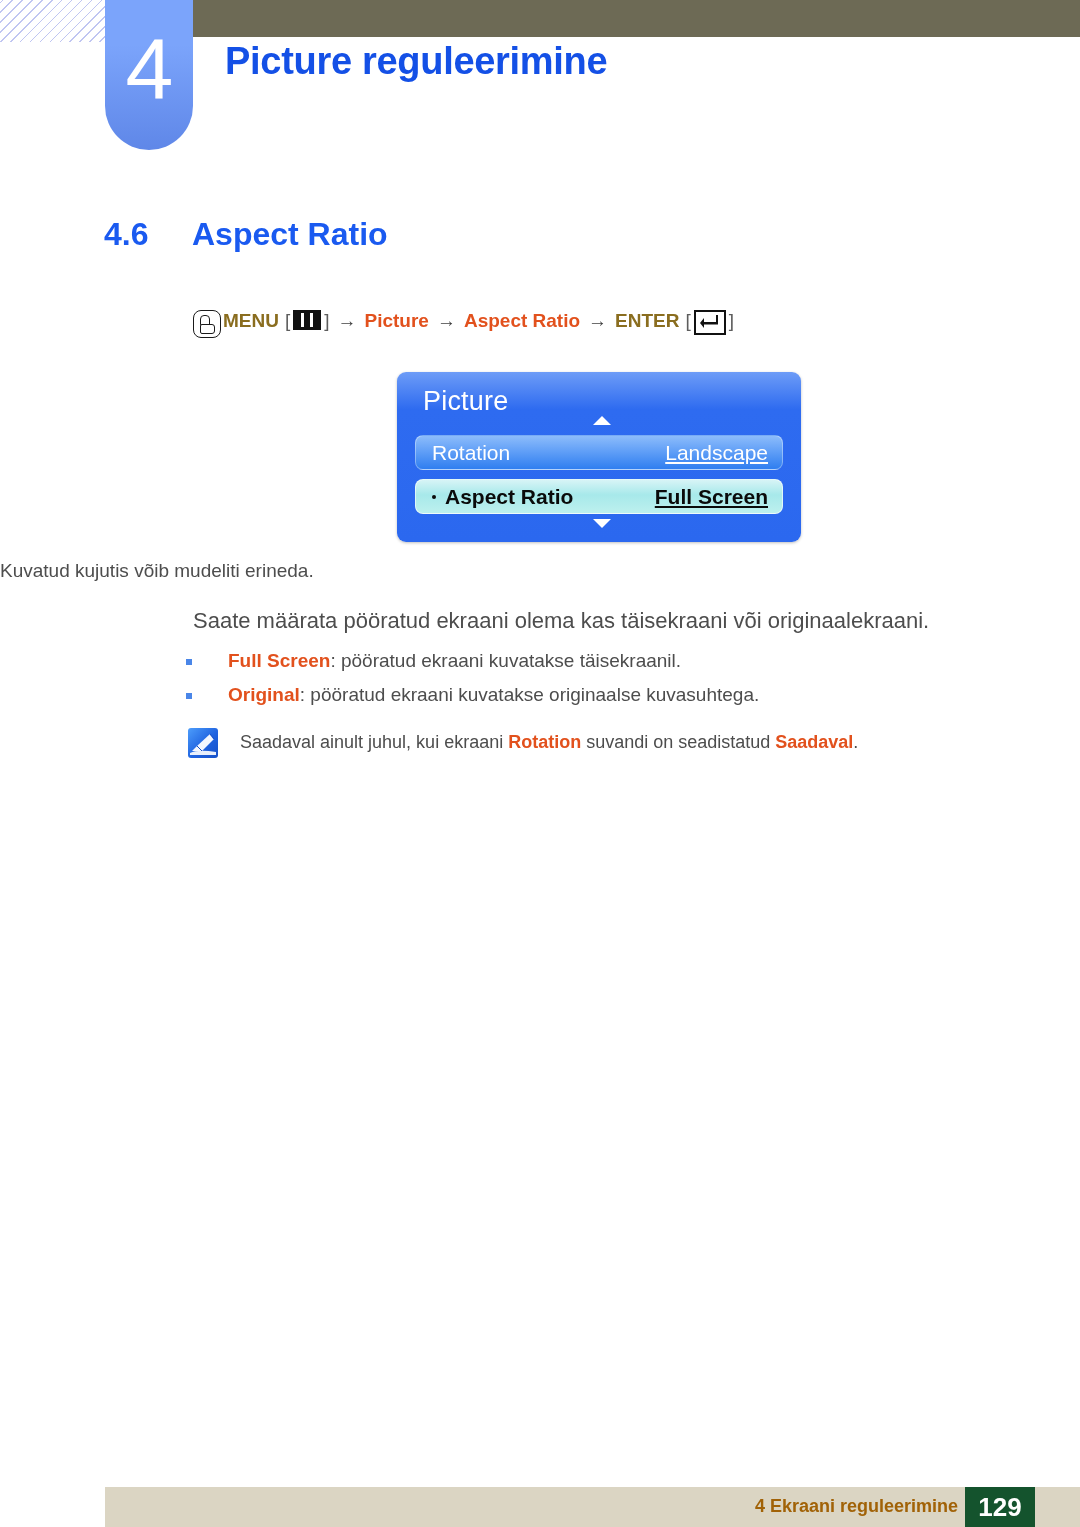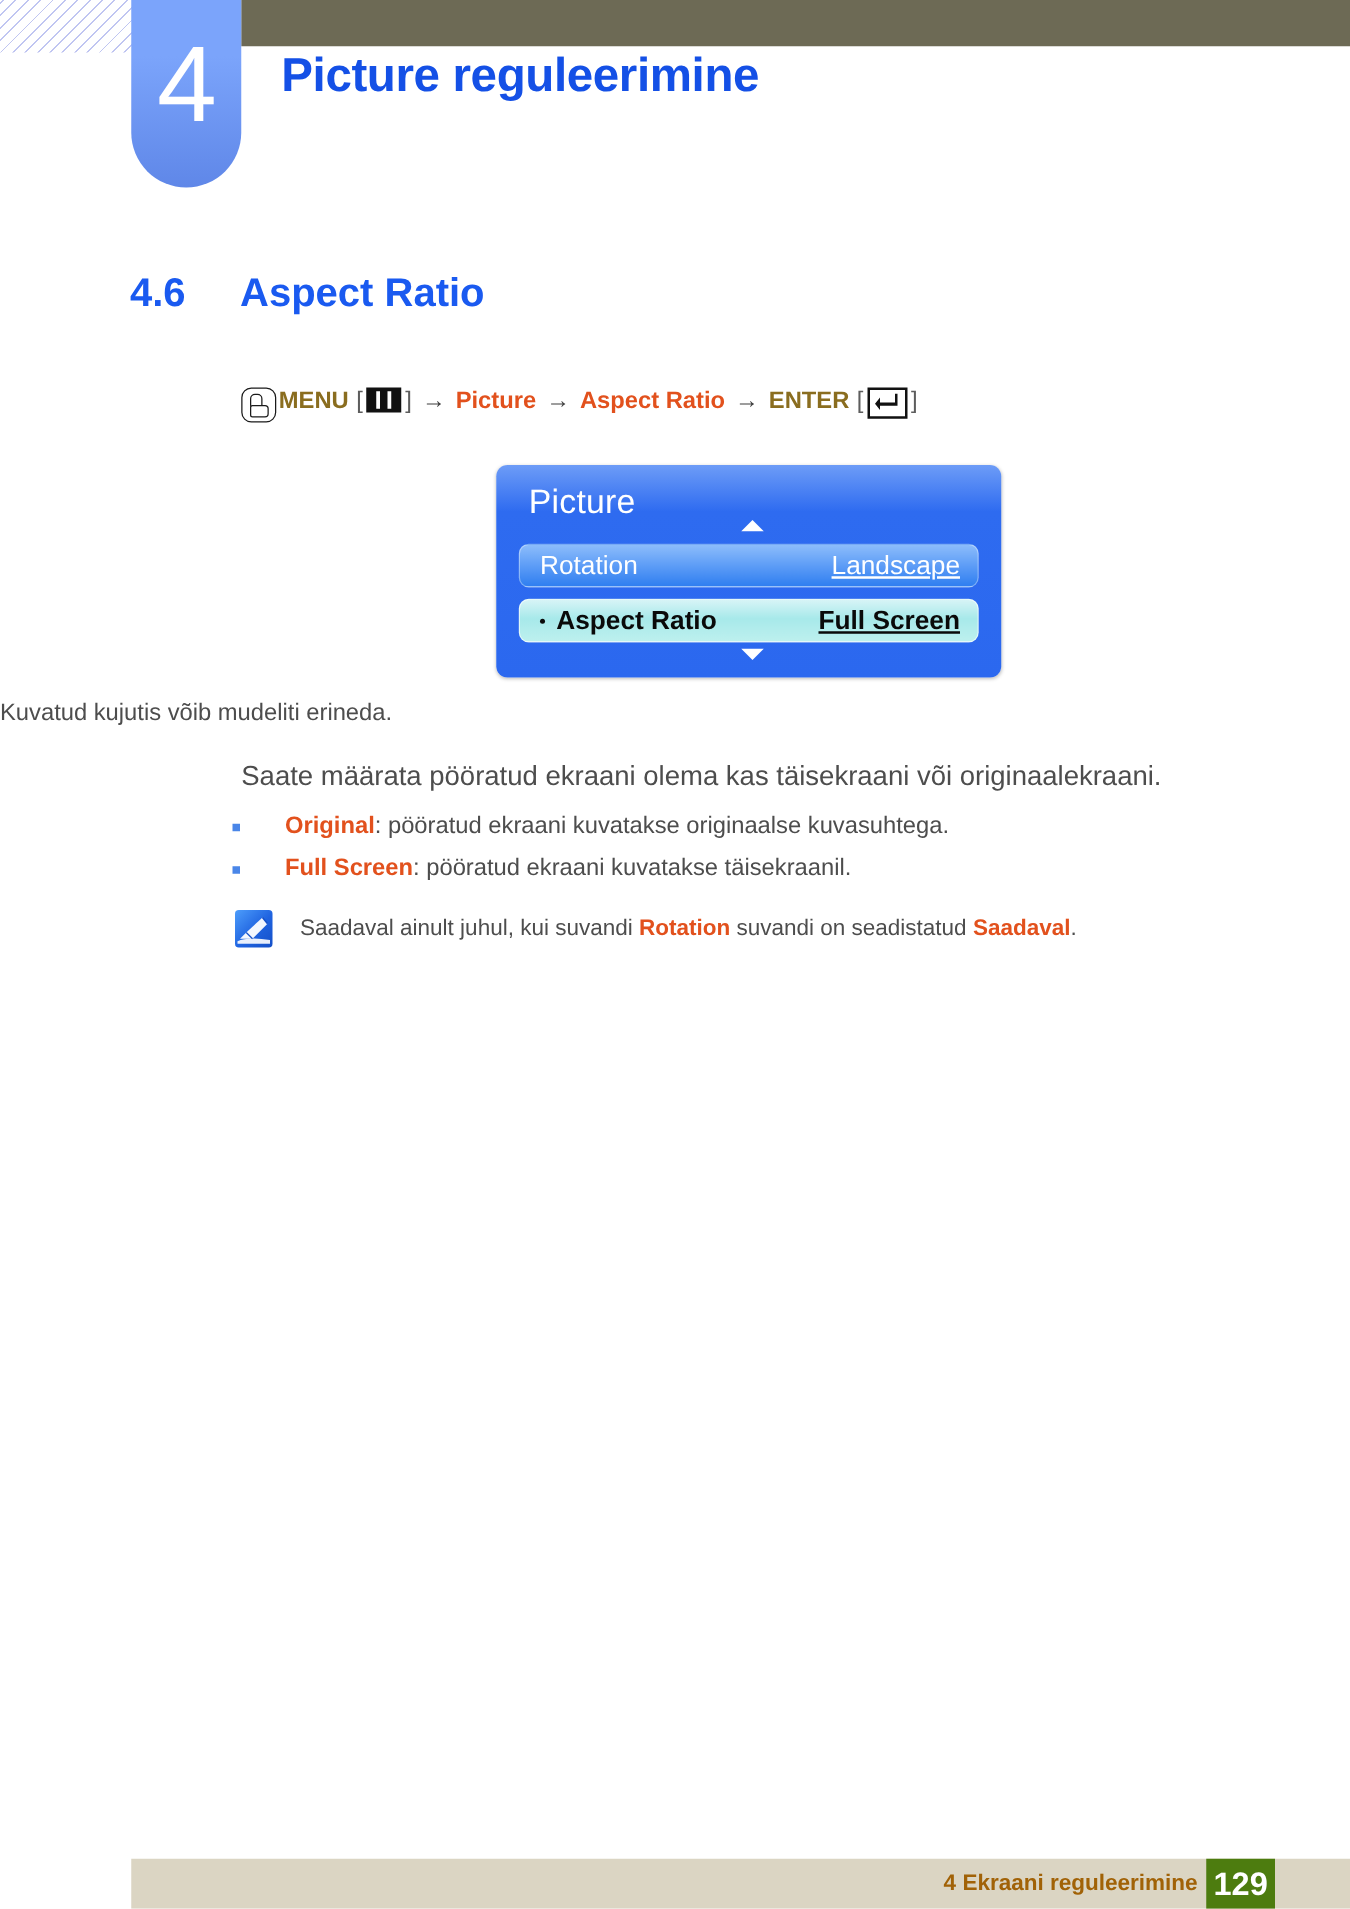--- a/index.html
+++ b/index.html
@@ -332,23 +332,23 @@
     top: 1496px;
     font-size: 18px;
     font-weight: bold;
     color: #a16207;
     white-space: nowrap;
   }
   .footer-page {
     position: absolute;
     left: 965px;
     top: 1487px;
-    width: 55px;
+    width: 70px;
     height: 40px;
-    background: #4d7c0f;
+    background: #14532d;
     color: #ffffff;
     font-size: 26px;
     font-weight: bold;
     display: flex;
     align-items: center;
     justify-content: center;
   }
 </style>
 </head>
 <body>
@@ -405,35 +405,35 @@
   <div class="osd-arrow-down"></div>
 </div>
 
 <div class="caption">Kuvatud kujutis võib mudeliti erineda.</div>
 
 <div class="intro-line">Saate määrata pööratud ekraani olema kas täisekraani või originaalekraani.</div>
 
 <div class="bullet-list">
   <div class="bullet-item">
     <span class="marker"></span>
-    <span><span class="term">Original</span><span>: pööratud ekraani kuvatakse originaalse kuvasuhtega.</span></span>
+    <span><span class="term">Full Screen</span><span>: pööratud ekraani kuvatakse täisekraanil.</span></span>
   </div>
   <div class="bullet-item">
     <span class="marker"></span>
-    <span><span class="term">Full Screen</span><span>: pööratud ekraani kuvatakse täisekraanil.</span></span>
+    <span><span class="term">Original</span><span>: pööratud ekraani kuvatakse originaalse kuvasuhtega.</span></span>
   </div>
 </div>
 
 <div class="note">
   <span class="note-icon">
     <svg width="30" height="30" viewBox="0 0 30 30">
       <path d="M4 23 L14 23 L26 11 L22 6 L9 18 Z" fill="#ffffff" opacity="0.95"></path>
       <path d="M2 25 Q10 21 28 24 L28 27 L2 27 Z" fill="#ffffff" opacity="0.9"></path>
       <path d="M22 6 L26 11" stroke="#1550c8" stroke-width="1.2" fill="none"></path>
       <path d="M9 18 L14 23" stroke="#1550c8" stroke-width="1" fill="none"></path>
     </svg>
   </span>
-  <span class="note-text"><span>Saadaval ainult juhul, kui suvandi </span><span class="hl">Rotation</span><span> suvandi on seadistatud </span><span class="hl">Saadaval</span><span>.</span></span>
+  <span class="note-text"><span>Saadaval ainult juhul, kui ekraani </span><span class="hl">Rotation</span><span> suvandi on seadistatud </span><span class="hl">Saadaval</span><span>.</span></span>
 </div>
 
 <div class="footer-bar"></div>
 <div class="footer-text">4 Ekraani reguleerimine</div>
 <div class="footer-page">129</div>
 
 </body></html>

